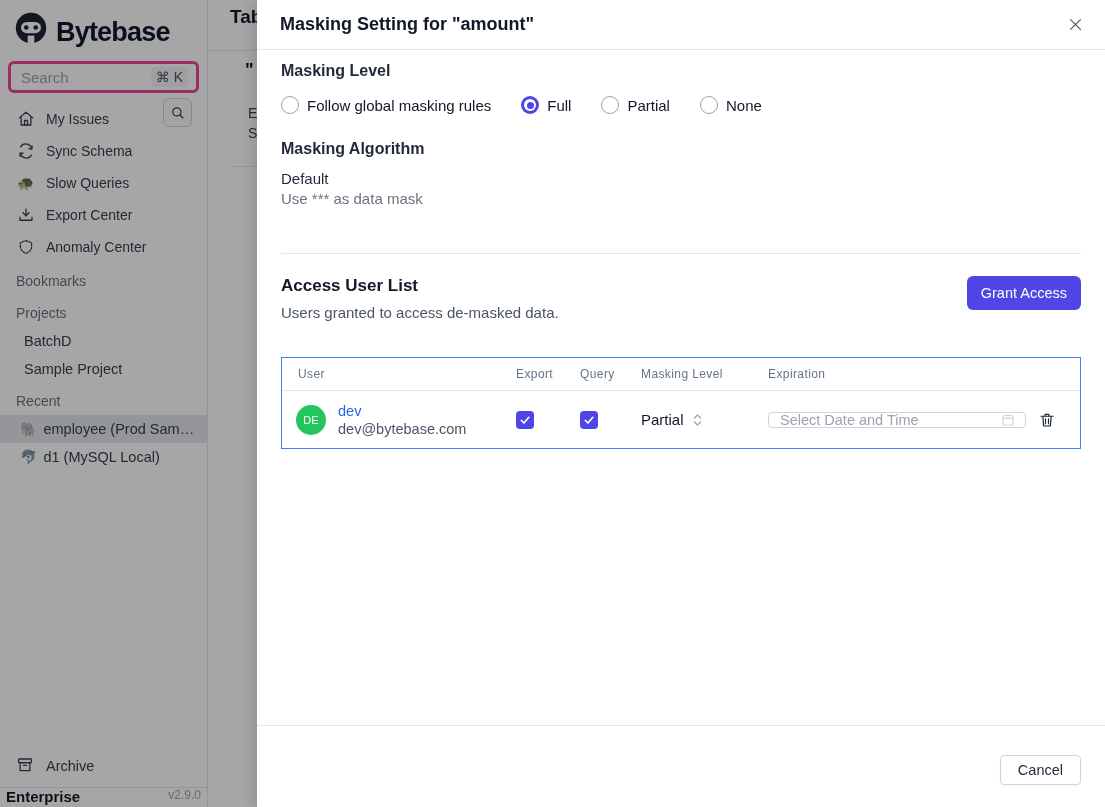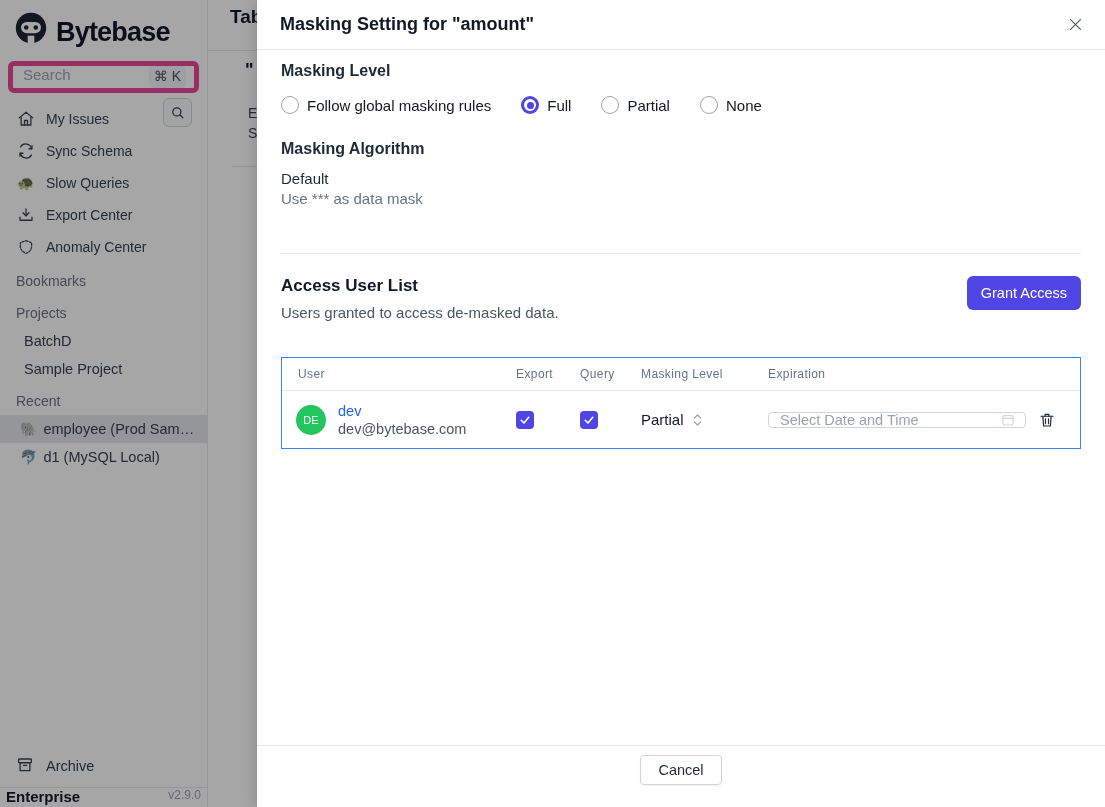--- a/index.html
+++ b/index.html
@@ -6,21 +6,21 @@
   html,body { width:1105px; height:807px; }
   body { font-family:"Liberation Sans", sans-serif; color:#1f2937; background:#fff; overflow:hidden; }
   .screen { position:relative; width:1105px; height:807px; overflow:hidden; background:#fff; }
 
   
   .app { position:absolute; inset:0; display:flex; }
   .sidebar { width:208px; height:807px; background:#fff; border-right:1px solid #e5e7eb; display:flex; flex-direction:column; position:relative; }
   .logo-row { display:flex; align-items:flex-end; gap:6px; padding:10px 10px 6px 12px; }
   .logo-mark { width:38px; height:38px; flex:0 0 auto; }
   .logo-text { font-size:27px; font-weight:800; color:#0f172a; letter-spacing:-0.8px; }
-  .search-box { margin:7px 8px 4px 8px; height:32px; border:5px solid #ec4899; border-radius:6px; display:flex; padding:0 8px 0 10px; background:#fff; }
+  .search-box { margin:7px 8px 4px 8px; height:32px; border:3px solid #ec4899; border-radius:6px; display:flex; align-items:center; padding:0 8px 0 10px; background:#fff; }
   .search-ph { color:#9ca3af; font-size:15px; flex:1; }
   .kbd { color:#4b5563; font-size:14px; background:#f3f4f6; border-radius:4px; padding:2px 5px; }
   .nav { margin-top:6px; }
   .nav-item { height:32px; display:flex; align-items:center; gap:10px; padding:0 8px 0 16px; font-size:14px; color:#374151; cursor:pointer; }
   .nav-item .ic { width:20px; height:20px; display:flex; align-items:center; justify-content:center; color:#374151; }
   .sec-h { height:28px; display:flex; align-items:center; padding:0 8px 0 16px; font-size:14px; color:#6b7280; margin-top:4px; }
   .sec-item { height:28px; display:flex; align-items:center; padding:0 8px 0 24px; font-size:14.5px; color:#374151; cursor:pointer; gap:6px; white-space:nowrap; overflow:hidden; }
   .sec-item.selected { background:#e5e7eb; }
   .emoji-ic { font-size:14px; line-height:1; }
   .spacer { flex:1; }
@@ -73,21 +73,21 @@
   .u-mail { font-size:14.5px; color:#4b5563; margin-top:2px; }
   .cbox { width:18px; height:18px; border-radius:4px; background:#4f46e5; display:flex; align-items:center; justify-content:center; cursor:pointer; }
   .cbox svg { display:block; }
   .lvl-select { display:flex; align-items:center; gap:8px; font-size:15px; color:#111827; cursor:pointer; }
   .lvl-caret { color:#9ca3af; display:flex; }
   .exp-input { width:258px; height:16px; border:1px solid #d1d5db; border-radius:4px; display:flex; align-items:center; padding:0 9px 0 11px; background:#fff; }
   .exp-ph { flex:1; font-size:14.5px; color:#9ca3af; }
   .exp-cal { color:#d1d5db; display:flex; }
   .trash-btn { background:none; border:none; cursor:pointer; color:#1f2937; display:flex; align-items:center; justify-content:center; padding:4px; margin-left:8px; }
 
-  .m-footer { flex:0 0 auto; border-top:1px solid #e5e7eb; padding:9px 24px 22px; display:flex; justify-content:center; }
+  .m-footer { flex:0 0 auto; border-top:1px solid #e5e7eb; padding:29px 24px 22px; display:flex; justify-content:flex-end; }
   .btn-secondary { background:#fff; border:1px solid #d1d5db; border-radius:4px; height:30px; padding:0 17px; font-size:14.5px; color:#1f2937; cursor:pointer; font-family:inherit; box-shadow:0 1px 2px rgba(0,0,0,.04); }
   svg { flex:0 0 auto; }
 </style>
 </head>
 <body>
 
 <div class="screen">
 
   <div class="app">
     <div class="sidebar">

